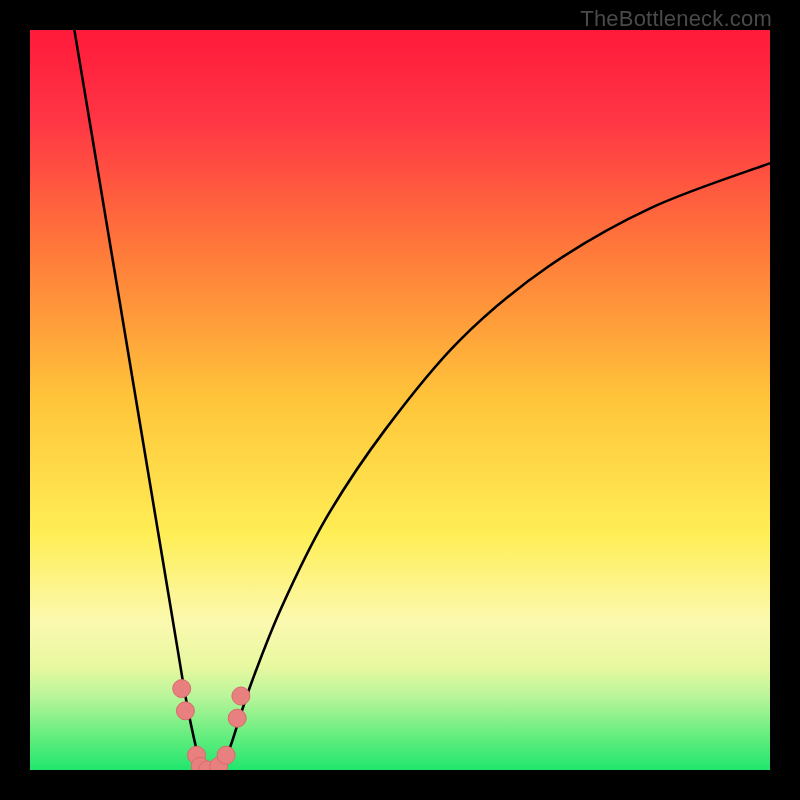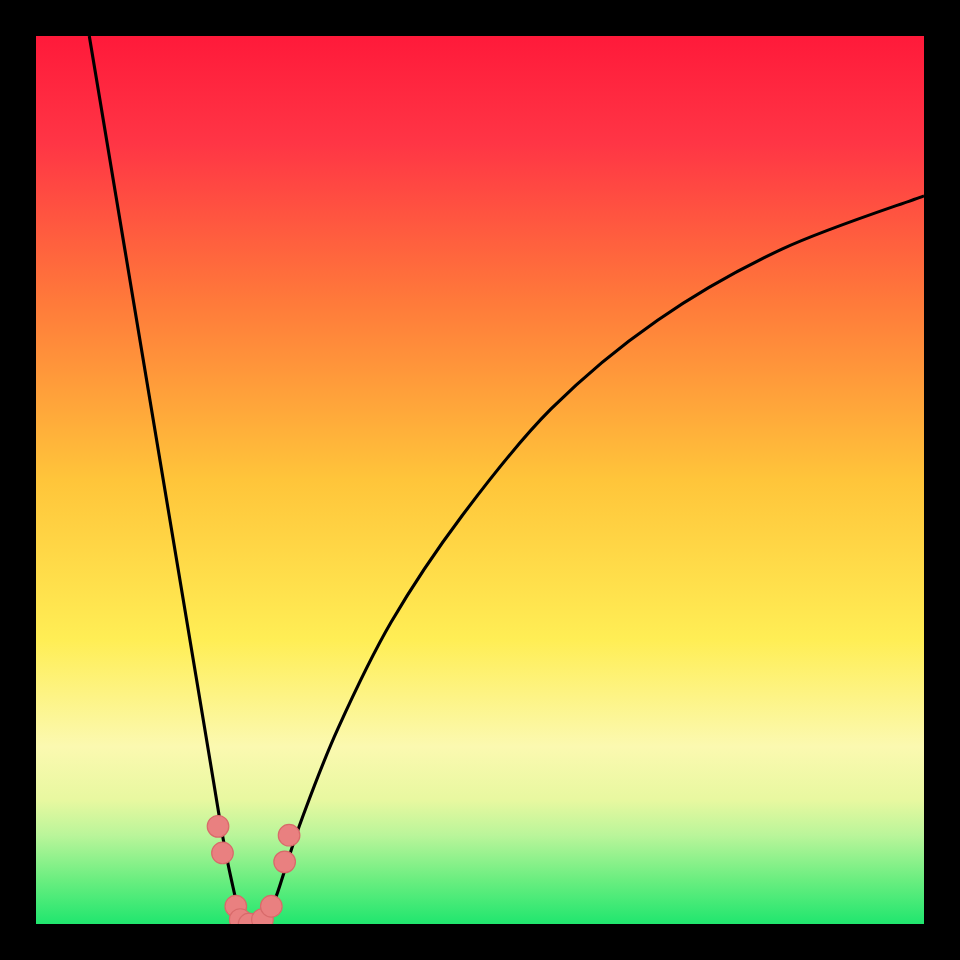--- a/index.html
+++ b/index.html
@@ -72,13 +72,14 @@
           <circle cx="166.50" cy="725.20" r="9" fill="#e98080" stroke="#d86a6a" stroke-width="1"></circle>
           <circle cx="170.20" cy="736.30" r="9" fill="#e98080" stroke="#d86a6a" stroke-width="1"></circle>
           <circle cx="177.60" cy="740.00" r="9" fill="#e98080" stroke="#d86a6a" stroke-width="1"></circle>
           <circle cx="188.70" cy="736.30" r="9" fill="#e98080" stroke="#d86a6a" stroke-width="1"></circle>
           <circle cx="196.10" cy="725.20" r="9" fill="#e98080" stroke="#d86a6a" stroke-width="1"></circle>
           <circle cx="207.20" cy="688.20" r="9" fill="#e98080" stroke="#d86a6a" stroke-width="1"></circle>
           <circle cx="210.90" cy="666.00" r="9" fill="#e98080" stroke="#d86a6a" stroke-width="1"></circle>
         </g>
     </svg>
   </div>
+  <div class="watermark">TheBottleneck.com</div>
 </div>
 
 </body></html>

